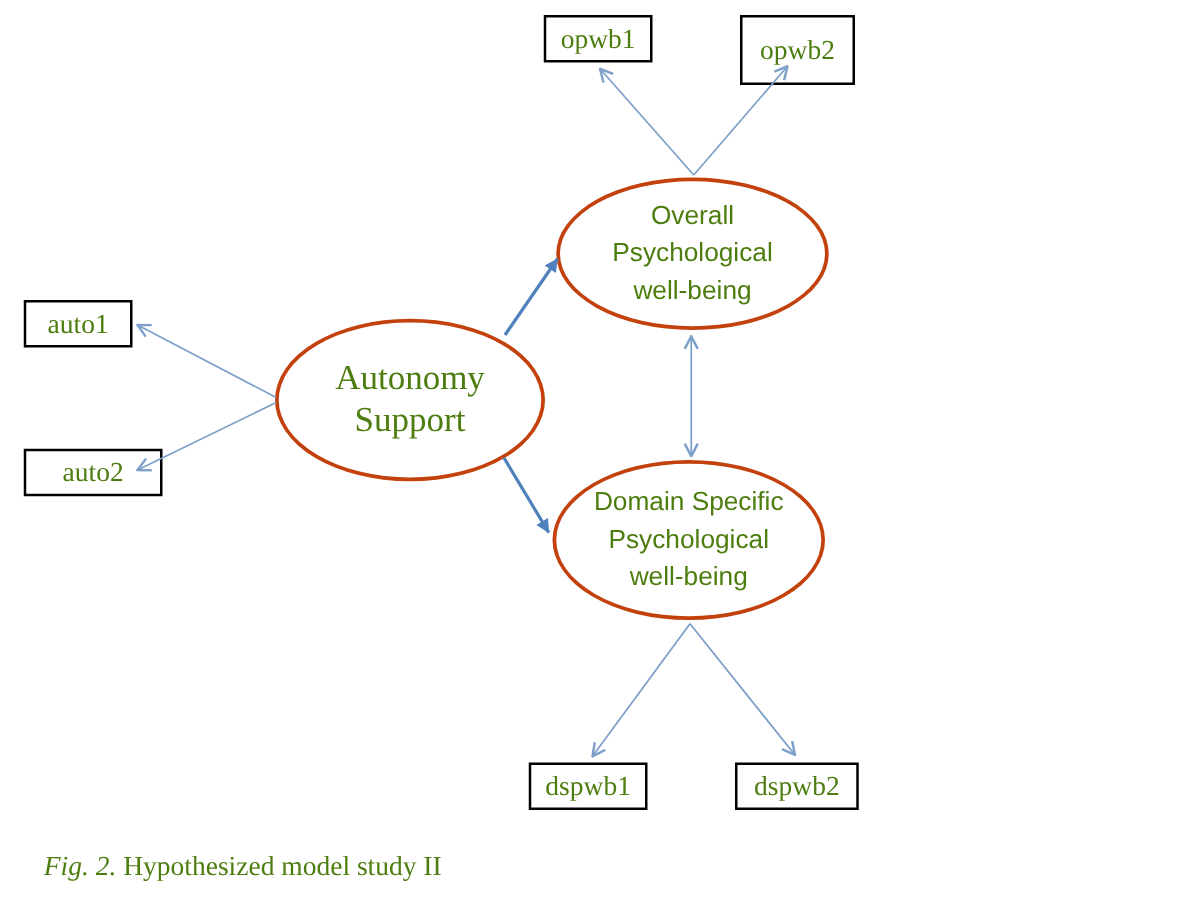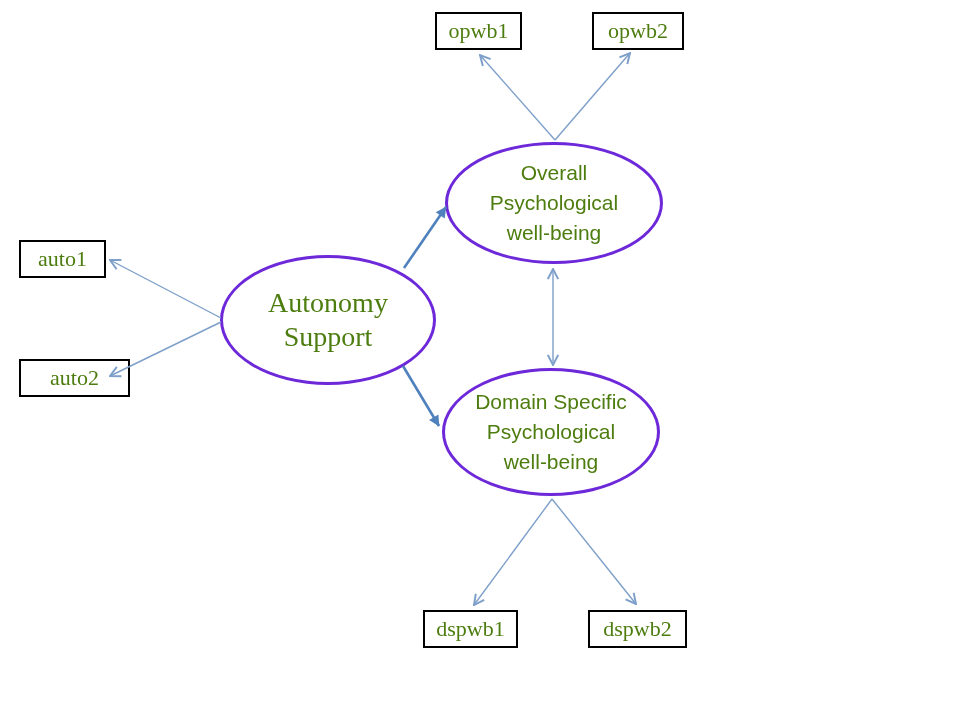--- a/index.html
+++ b/index.html
@@ -27,21 +27,21 @@
     display: flex;
     align-items: center;
     justify-content: center;
     font-family: "Liberation Serif", serif;
     font-size: 22px;
     z-index: 2;
   }
   .latent {
     position: absolute;
     box-sizing: border-box;
-    border: 3px solid #6d28d9;
+    border: 3px solid #c2410c;
     border-radius: 50%;
     background: #ffffff;
     display: flex;
     align-items: center;
     justify-content: center;
     text-align: center;
     white-space: pre-line;
     z-index: 2;
   }
   .latent.serif {
@@ -52,21 +52,21 @@
   .latent.sans {
     font-family: "Liberation Sans", sans-serif;
     font-size: 21px;
     line-height: 30px;
   }
   #autonomy { left: 220px; top: 255px; width: 216px; height: 130px; }
   #overall  { left: 445px; top: 142px; width: 218px; height: 122px; }
   #domain   { left: 442px; top: 368px; width: 218px; height: 128px; }
 
   #opwb1  { left: 435px; top: 12px;  width: 87px; height: 38px; }
-  #opwb2  { left: 592px; top: 12px;  width: 92px; height: 38px; }
+  #opwb2  { left: 592px; top: 12px;  width: 92px; height: 56px; }
   #auto1  { left: 19px;  top: 240px; width: 87px; height: 38px; }
   #auto2  { left: 19px;  top: 359px; width: 111px; height: 38px; }
   #dspwb1 { left: 423px; top: 610px; width: 95px; height: 38px; }
   #dspwb2 { left: 588px; top: 610px; width: 99px; height: 38px; justify-content: center; }
 
   .caption {
     position: absolute;
     left: 35px;
     top: 680px;
     font-family: "Liberation Serif", serif;
@@ -134,14 +134,18 @@
     <line class="thin-line" x1="555" y1="140" x2="630" y2="53" marker-end="url(#vh)"></line>
     <line class="thin-line" x1="221" y1="318" x2="110" y2="260" marker-end="url(#vh)"></line>
     <line class="thin-line" x1="221" y1="322" x2="110" y2="376" marker-end="url(#vh)"></line>
     <line class="thick-line" x1="404" y1="268" x2="446" y2="207" marker-end="url(#th)"></line>
     <line class="thick-line" x1="403" y1="366" x2="439" y2="426" marker-end="url(#th)"></line>
     <line class="thin-line" x1="553" y1="269" x2="553" y2="365" marker-start="url(#vhs)" marker-end="url(#vh)"></line>
     <line class="thin-line" x1="552" y1="499" x2="474" y2="605" marker-end="url(#vh)"></line>
     <line class="thin-line" x1="552" y1="499" x2="636" y2="604" marker-end="url(#vh)"></line>
   </svg>
 
+  <div class="caption">
+    <span class="fig">Fig. 2.</span>
+    <span>Hypothesized model study II</span>
+  </div>
 
 </div>
 
 </body></html>

